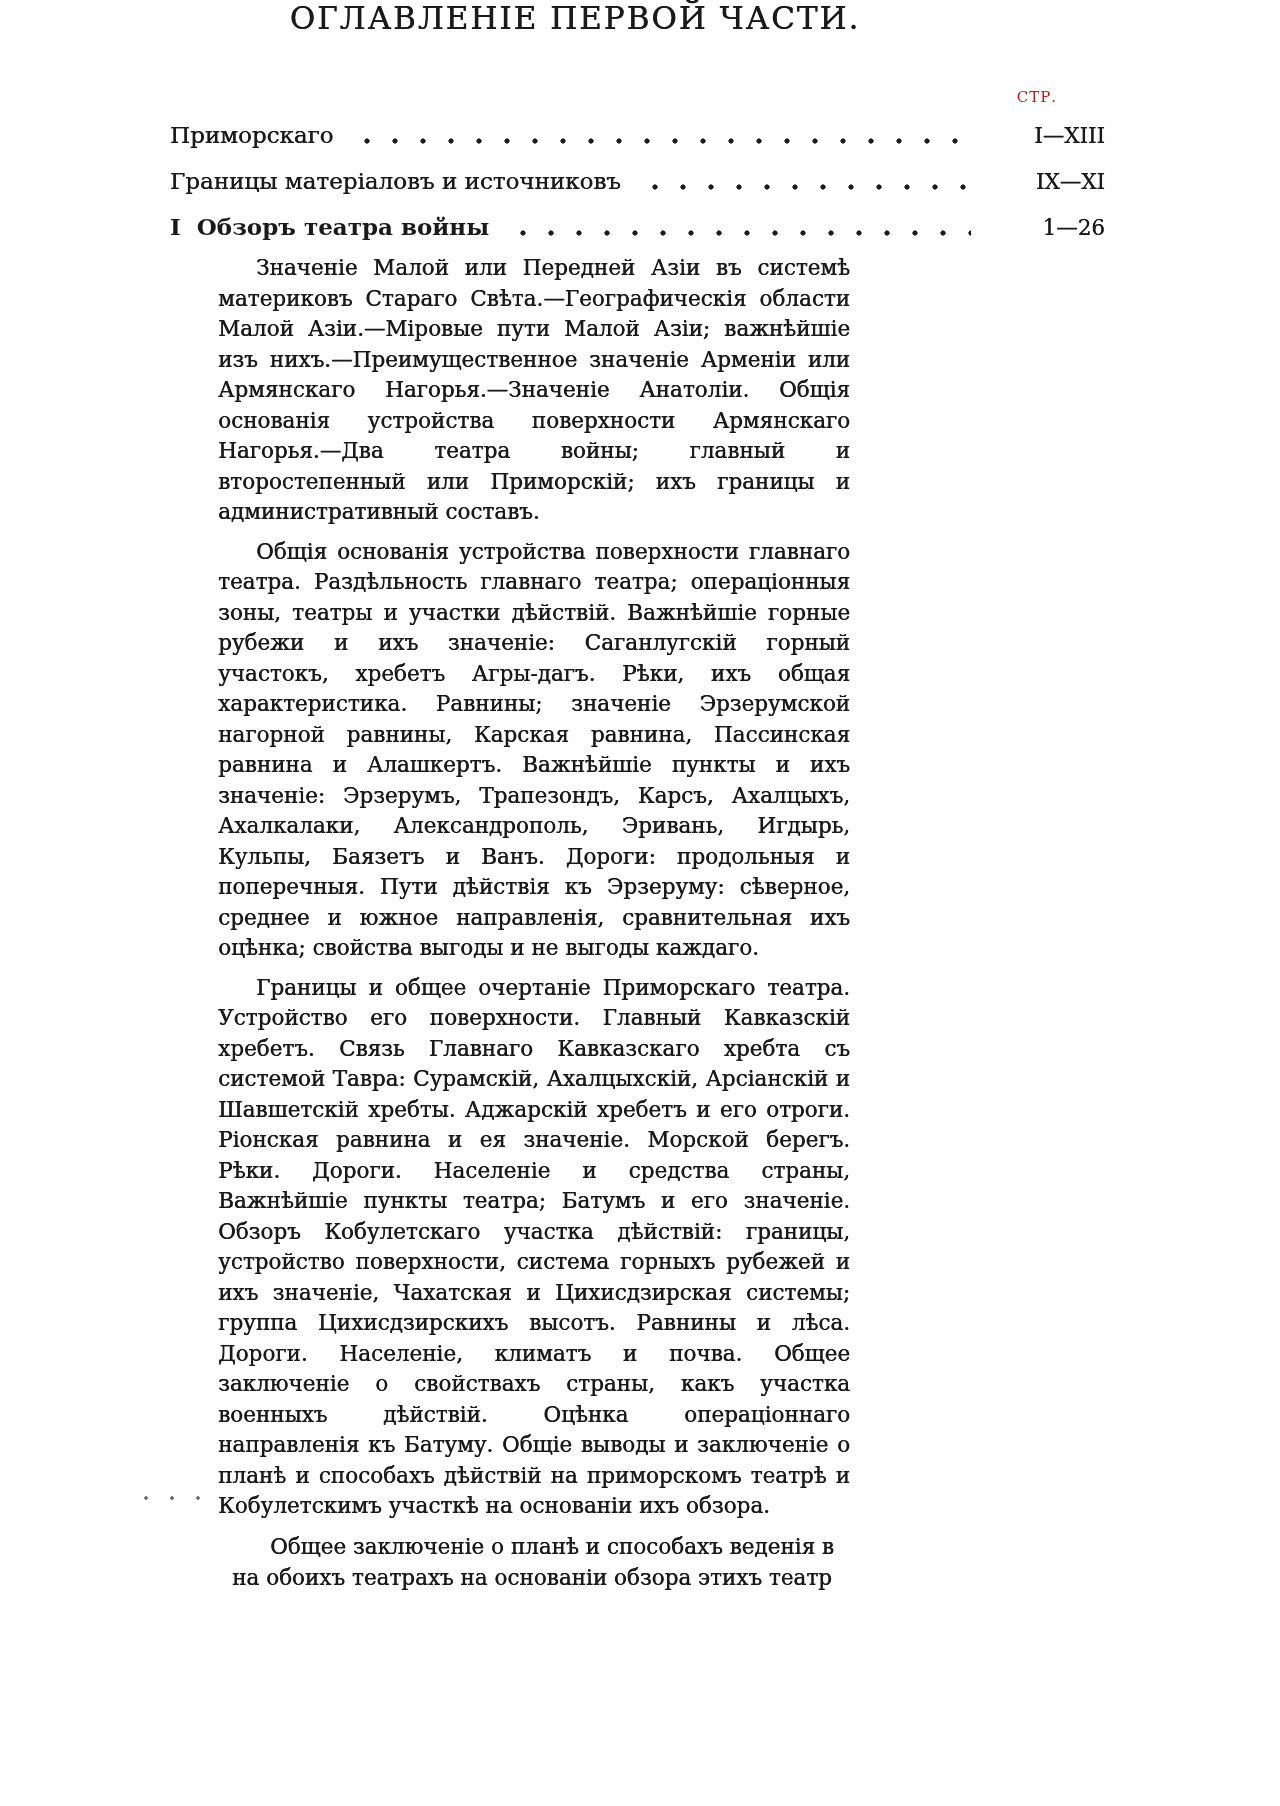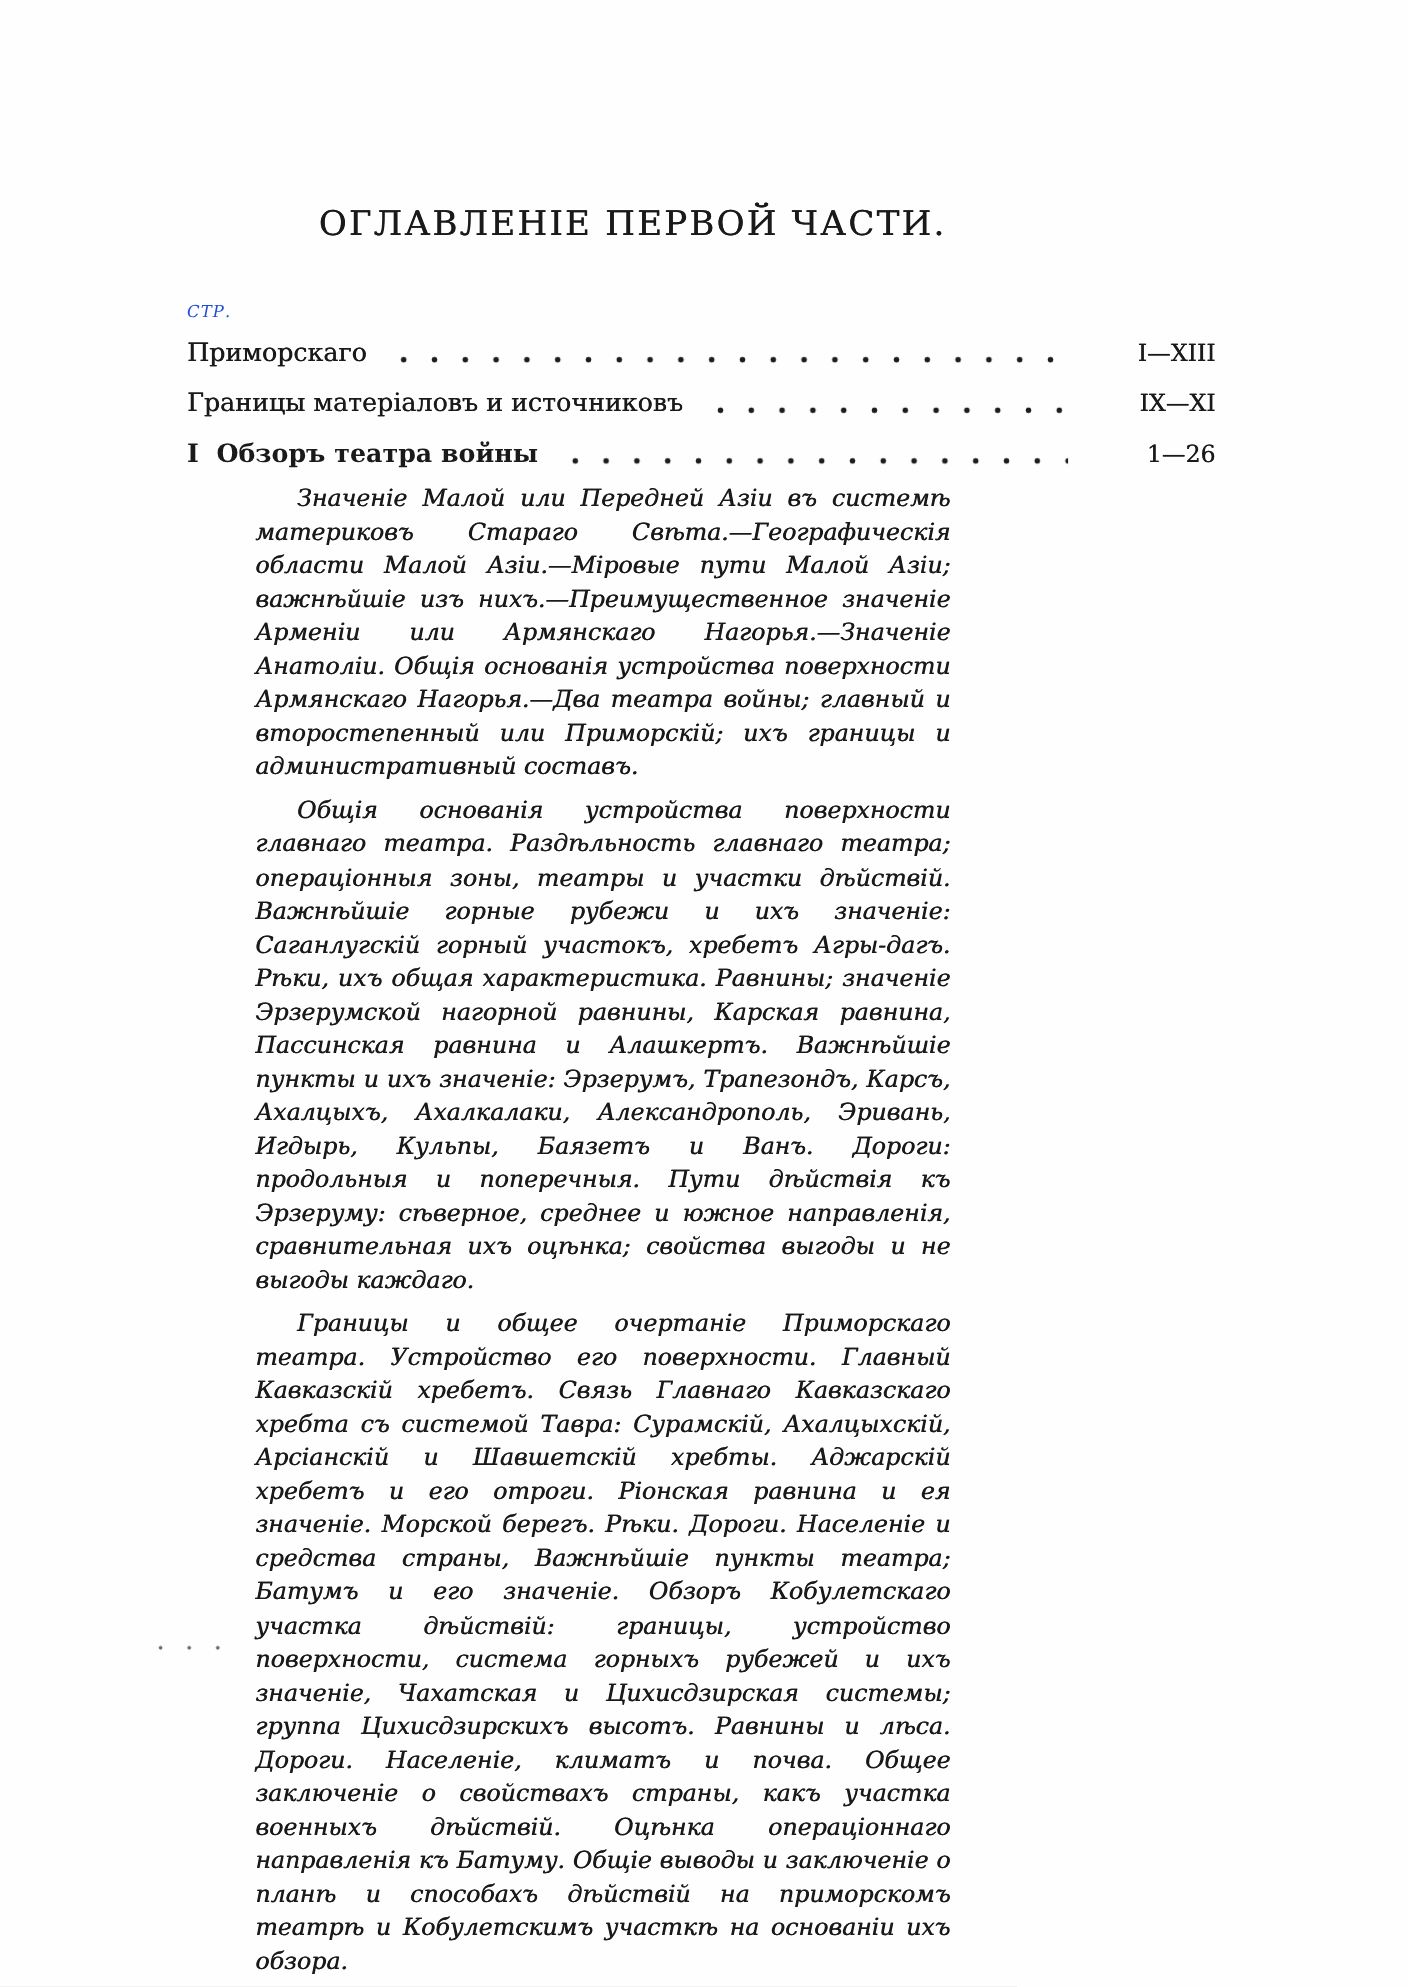--- a/index.html
+++ b/index.html
@@ -18,37 +18,35 @@
     color: #1a1a1a;
   }
   .content {
     position: absolute;
     left: 170px;
     top: 0;
     width: 935px;
   }
   .doc-title {
     margin: 0;
-    padding-top: 186px;
     width: 810px;
     text-align: center;
     font-size: 31px;
     font-weight: normal;
     letter-spacing: 2px;
     white-space: nowrap;
     text-shadow: 0.4px 0 0 #1a1a1a;
   }
   .col-header {
     margin-top: 52px;
-    text-align: left;
+    text-align: right;
     padding-right: 48px;
     font-size: 15px;
     letter-spacing: 1px;
-    color: #1d4ed8;
-    font-style: italic;
+    color: #b91c1c;
   }
   .toc-row {
     display: flex;
     align-items: baseline;
     font-size: 23px;
     margin-top: 13px;
     line-height: 32px;
     text-shadow: 0.35px 0 0 #1a1a1a;
   }
   .toc-row.bold {
@@ -75,27 +73,26 @@
     width: 130px;
     min-width: 130px;
     text-align: right;
     font-size: 21.5px;
     white-space: nowrap;
     font-weight: normal;
     text-shadow: 0.3px 0 0 #1a1a1a;
   }
   .body-para {
     width: 632px;
-    margin: 9px 0 4px 62px;
+    margin: 9px 0 4px 48px;
     text-align: justify;
     text-indent: 38px;
     font-size: 21.5px;
     line-height: 30.5px;
     text-shadow: 0.45px 0 0 #151515;
-    font-style: italic;
   }
   .closing {
     width: 660px;
     margin: 9px 0 0 62px;
     font-size: 21.5px;
     line-height: 31px;
     text-shadow: 0.45px 0 0 #151515;
     white-space: nowrap;
   }
   .closing .line-indent {

